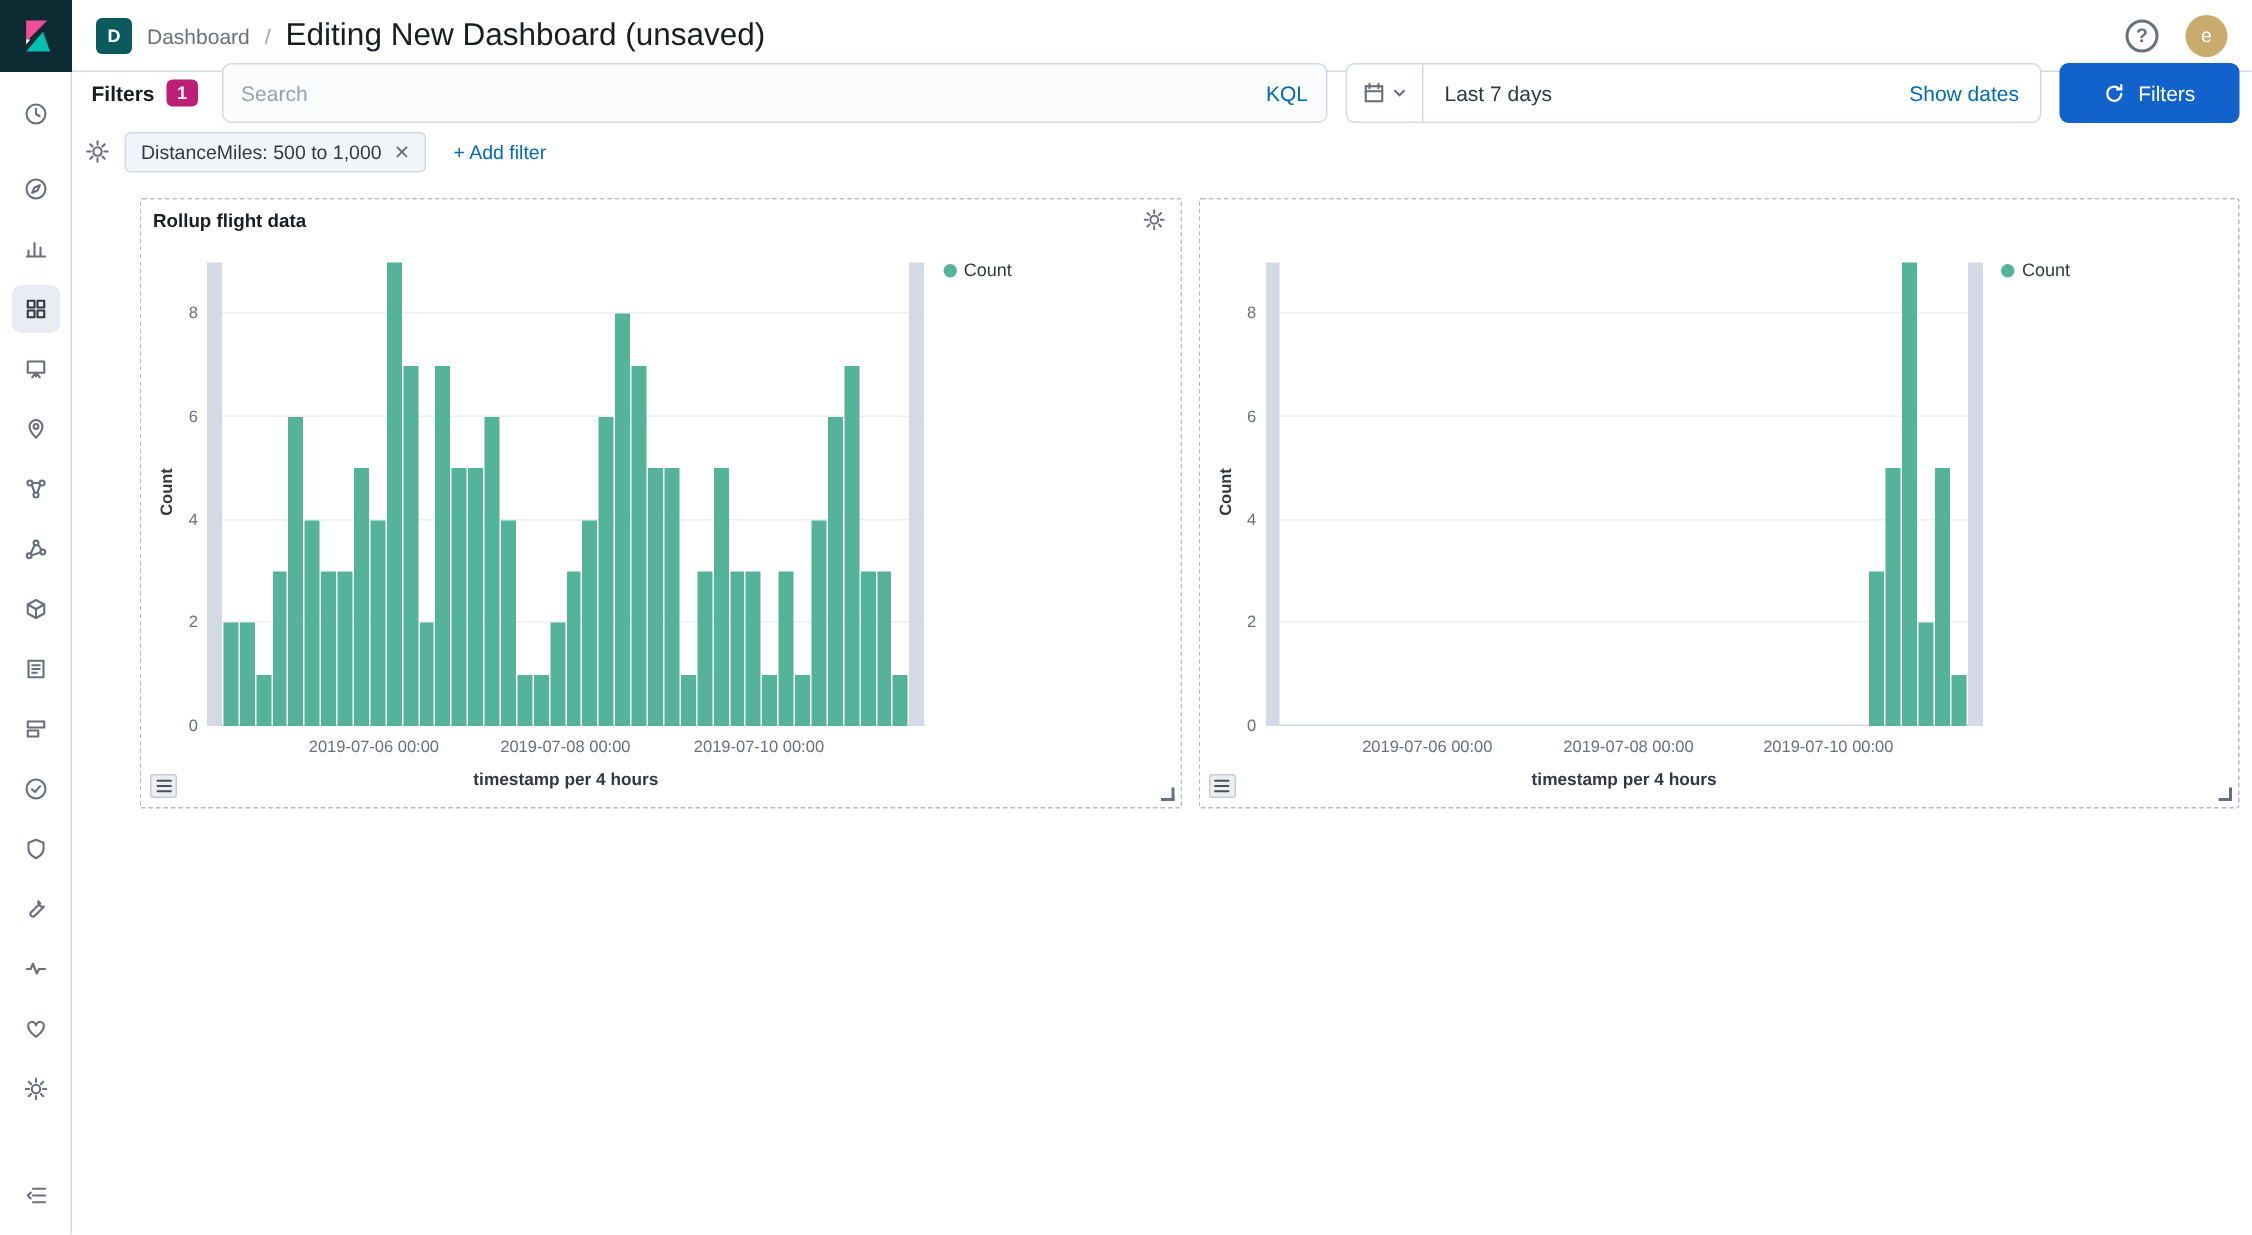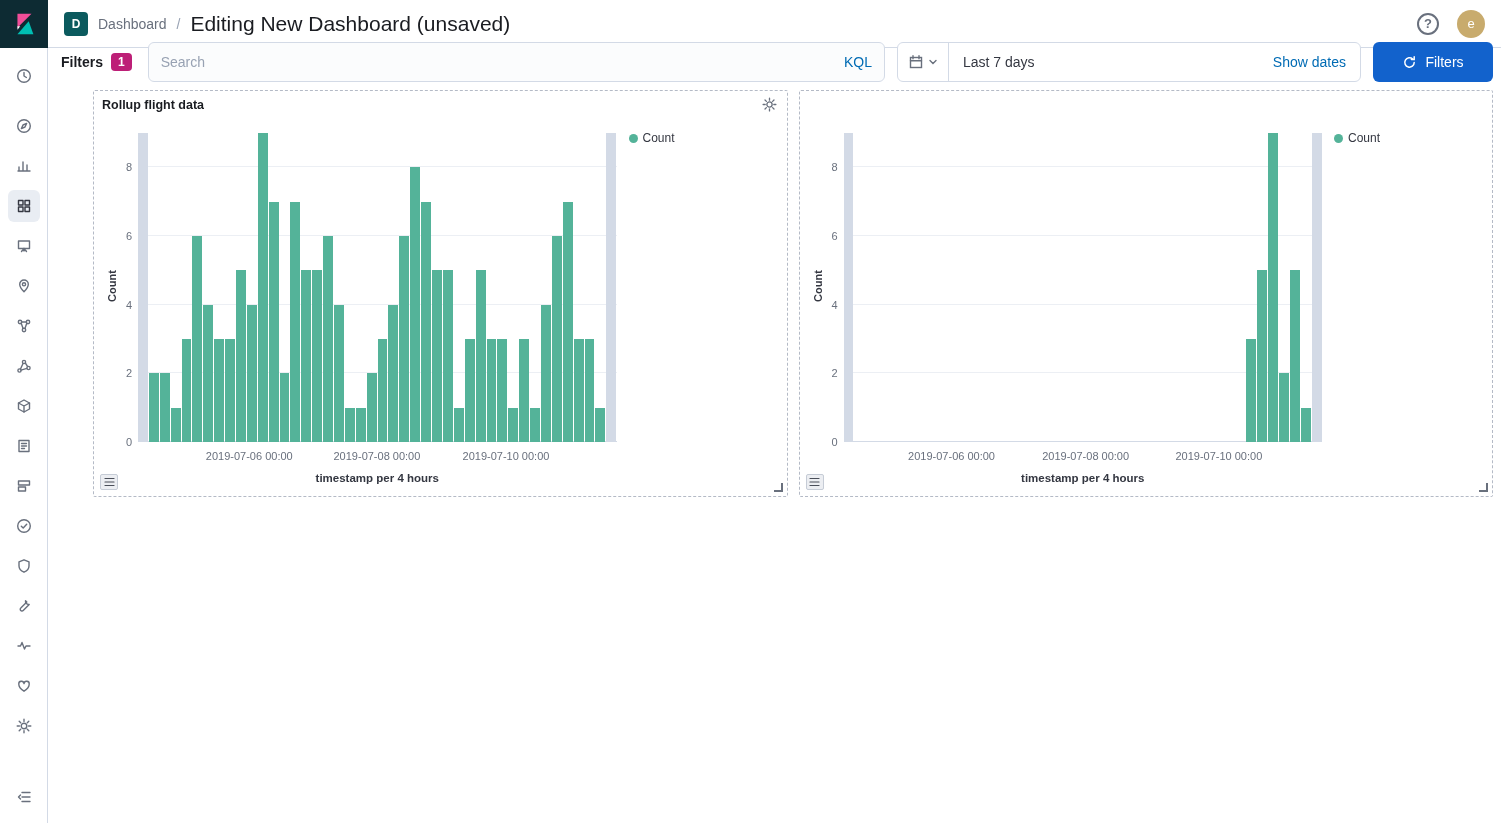--- a/index.html
+++ b/index.html
@@ -270,20 +270,33 @@
     </div>
     <button class="refresh-btn">
       <svg width="15" height="15" viewBox="0 0 16 16" style="stroke:#fff;fill:none;stroke-width:1.6;stroke-linecap:round;">
           <path d="M13 8a5 5 0 1 1-1.6-3.7"></path>
           <path d="M13 1.8v3h-3"></path>
         </svg>
       <span>Filters</span>
     </button>
   </div>
 
+  <div class="filter-row">
+    <span class="gear-btn">
+      <svg width="16" height="16" viewBox="0 0 16 16" style="stroke:currentColor;fill:none;stroke-width:1.4;stroke-linecap:round;">
+          <circle cx="8" cy="8" r="2.8"></circle>
+          <path d="M8 1.2v2.2M8 12.6v2.2M1.2 8h2.2M12.6 8h2.2M3.2 3.2l1.5 1.5M11.3 11.3l1.5 1.5M12.8 3.2l-1.5 1.5M4.7 11.3l-1.5 1.5"></path>
+        </svg>
+    </span>
+    <span class="filter-pill">
+      <span>DistanceMiles: 500 to 1,000</span>
+      <span class="pill-close">✕</span>
+    </span>
+    <a class="add-filter">+ Add filter</a>
+  </div>
 
   <div class="panels">
 
     <div class="panel">
       <div class="panel-head">
         <span class="panel-title">Rollup flight data</span>
         <span class="panel-gear">
           <svg width="15" height="15" viewBox="0 0 16 16" style="stroke:currentColor;fill:none;stroke-width:1.4;stroke-linecap:round;">
               <circle cx="8" cy="8" r="2.8"></circle>
               <path d="M8 1.2v2.2M8 12.6v2.2M1.2 8h2.2M12.6 8h2.2M3.2 3.2l1.5 1.5M11.3 11.3l1.5 1.5M12.8 3.2l-1.5 1.5M4.7 11.3l-1.5 1.5"></path>

